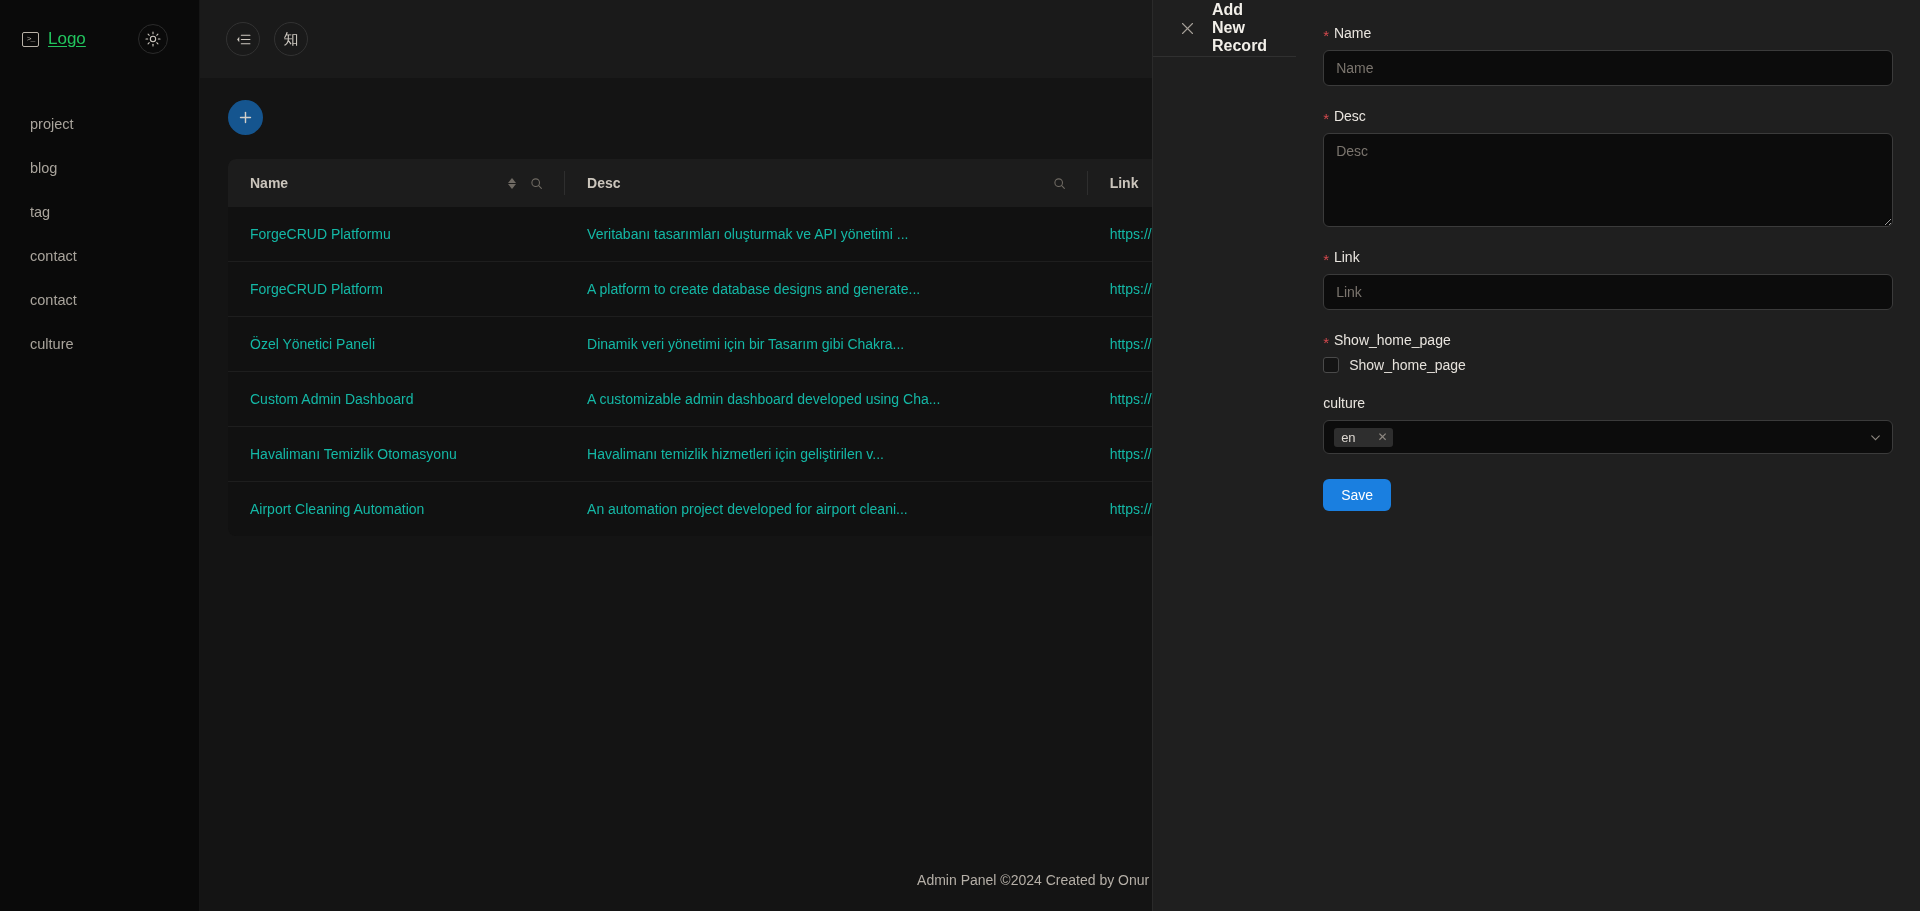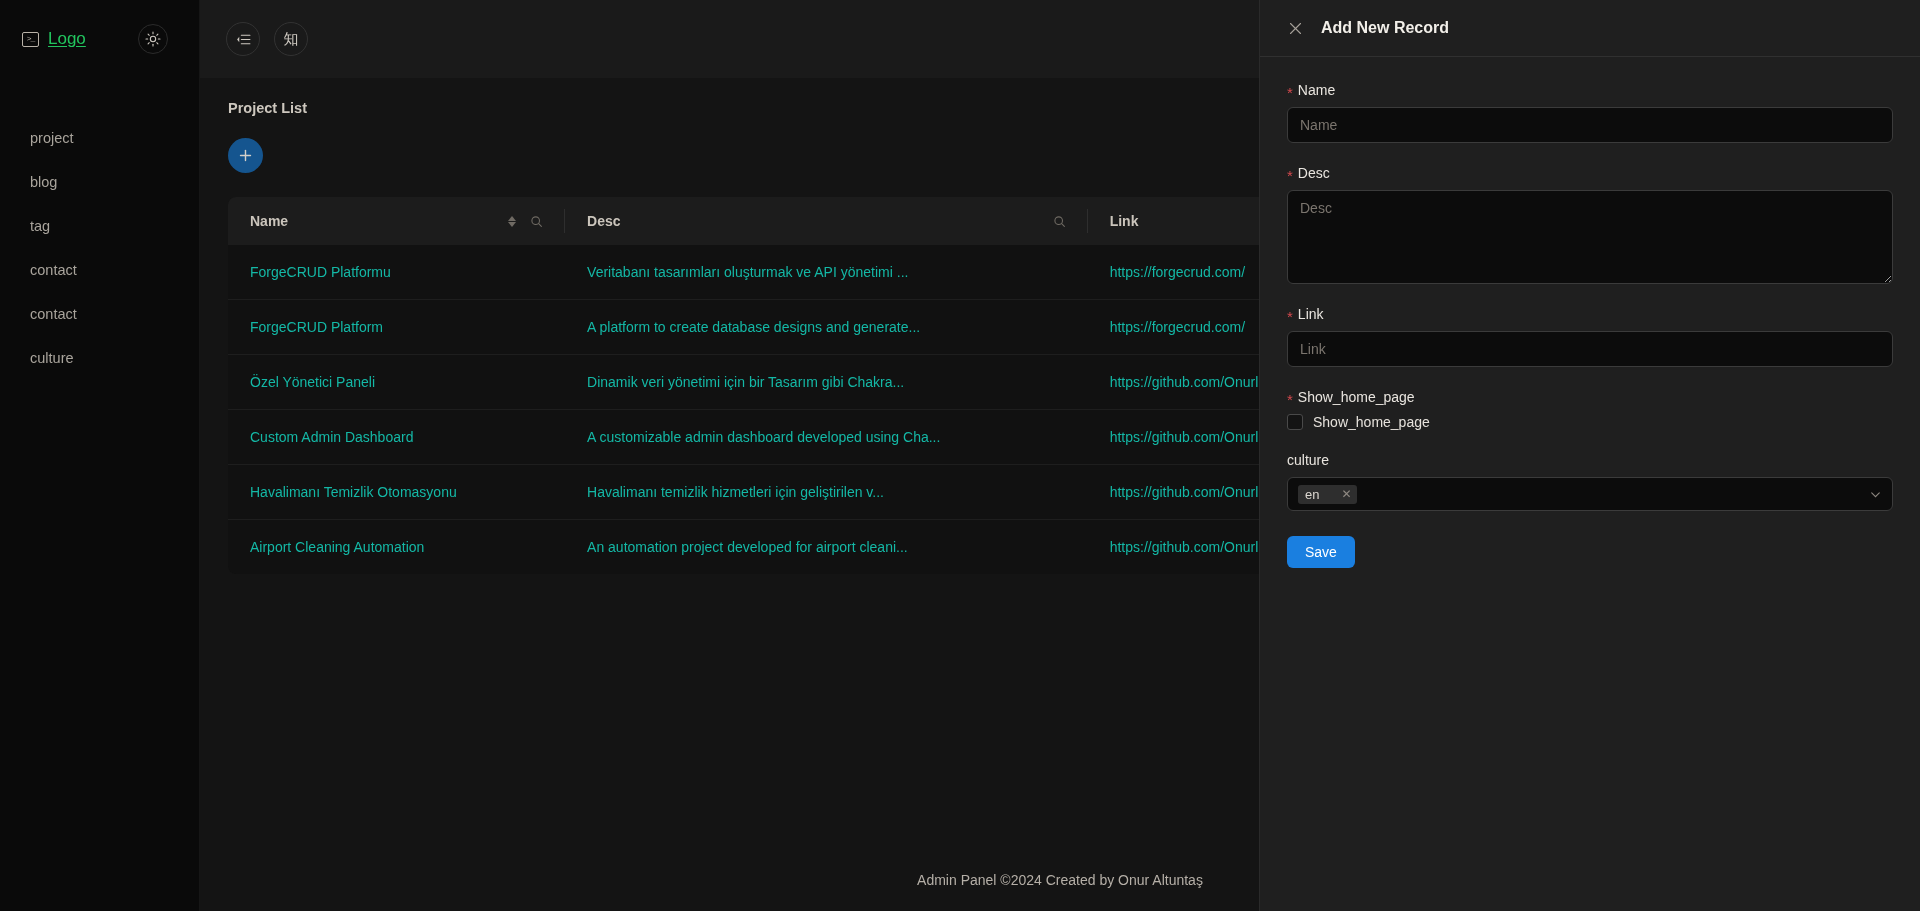--- a/index.html
+++ b/index.html
@@ -48,21 +48,21 @@
     border: 1px solid #2b2b2b;
     background: transparent;
     margin-left: 42px;
     display: flex; align-items: center; justify-content: center;
     cursor: pointer;
   }
   .theme-btn svg { width: 16px; height: 16px; }
 
   .nav { margin-top: 24px; display: flex; flex-direction: column; }
   .nav-item {
-    height: 44px; display: flex; align-items: flex-end;
+    height: 44px; display: flex; align-items: center;
     padding: 0 30px;
     font-size: 14.5px; color: #a9a49c;
     cursor: pointer;
   }
 
   
   .main {
     flex: 1 1 auto; height: 911px;
     background: #141414;
     position: relative;
@@ -149,24 +149,24 @@
 
   .footer {
     height: 62px; flex: 0 0 62px;
     display: flex; align-items: center; justify-content: center;
     font-size: 14px; color: #b5afa7;
   }
 
   
   .drawer {
     position: absolute; top: 0; right: 0;
-    width: 661px; height: 911px;
+    width: 768px; height: 911px;
     background: #1f1f1f;
     border-left: 1px solid #2a2a2a;
-    display: flex; flex-direction: column;
+    display: flex; 
     z-index: 50;
   }
   .drawer-head {
     height: 57px; flex: 0 0 57px;
     display: flex; align-items: center; gap: 17px;
     padding: 0 27px;
     border-bottom: 1px solid #303030;
   }
   .close-x {
     width: 17px; height: 17px; cursor: pointer;
@@ -295,21 +295,20 @@
           <line x1="9" y1="18" x2="21" y2="18"></line>
           <polyline points="6,8 3,12 6,16" fill="#cfcac2" stroke="none"></polyline>
         </svg>
       </button>
       <button class="circle-btn lang-btn">
         <span>知</span>
       </button>
     </header>
 
     <div class="content">
-      <div class="page-title">Project List</div>
 
       <button class="add-btn">
         <svg viewBox="0 0 24 24" fill="none" stroke="#d4d0ca" stroke-width="2" stroke-linecap="round">
           <line x1="12" y1="5" x2="12" y2="19"></line>
           <line x1="5" y1="12" x2="19" y2="12"></line>
         </svg>
       </button>
 
       <div class="table-wrap">
         <table>

